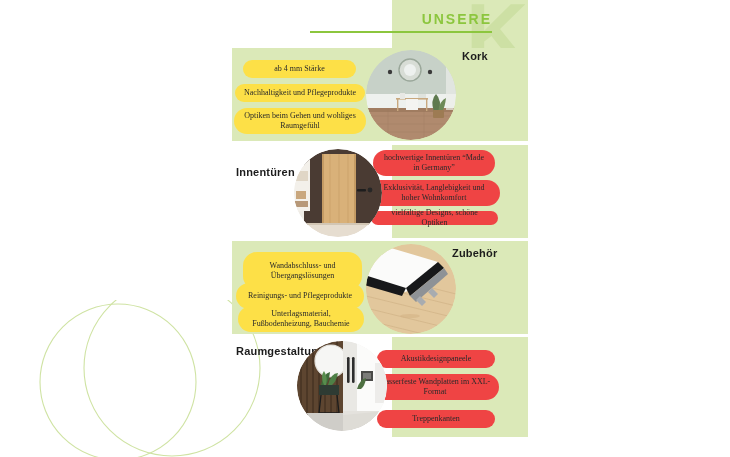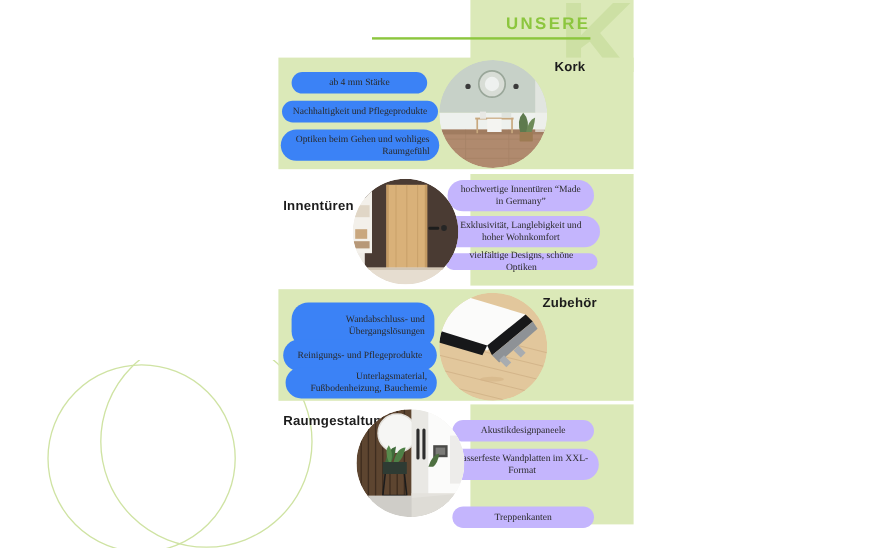--- a/index.html
+++ b/index.html
@@ -57,22 +57,22 @@
     position:absolute;
     border-radius:14px;
     font-family:"Liberation Serif",serif;
     font-size:8px;line-height:10.5px;
     color:#2a2a2a;
     display:flex;align-items:center;justify-content:center;
     text-align:center;
     padding:3px 8px;
     box-sizing:border-box;
   }
-  .pill-white{background:#3b82f6;text-align:right;}
-  .pill-beige{background:#c4b5fd;}
+  .pill-white{background:#fde047;}
+  .pill-beige{background:#ef4444;}
 
   
   .photo{
     position:absolute;border-radius:50%;overflow:hidden;
   }
   .photo svg{display:block;}
 </style>
 </head>
 <body>
 
@@ -210,21 +210,21 @@
       </svg>
     </div>
   </div>
 
   <div class="sec">
     <div class="panel" style="left:392px;top:337px;width:136px;height:100px;"></div>
     <div class="sec-title" style="left:236px;top:345px;">Raumgestaltung</div>
 
     <div class="pill pill-beige" style="left:377px;top:350px;width:118px;height:18px;text-align:center;">Akustikdesignpaneele</div>
     <div class="pill pill-beige" style="left:371px;top:374px;width:128px;height:26px;">wasserfeste Wandplatten im XXL-Format</div>
-    <div class="pill pill-beige" style="left:377px;top:422px;width:118px;height:18px;">Treppenkanten</div>
+    <div class="pill pill-beige" style="left:377px;top:410px;width:118px;height:18px;">Treppenkanten</div>
 
     <div class="photo" style="left:297px;top:341px;width:90px;height:90px;">
       <svg width="90" height="90" viewBox="0 0 90 90">
         <defs>
             <clipPath id="c4">
               <circle cx="45" cy="45" r="45"></circle>
             </clipPath>
           </defs>
         <g clip-path="url(#c4)">
           <rect x="0" y="0" width="90" height="90" fill="#f2f1ee"></rect>

